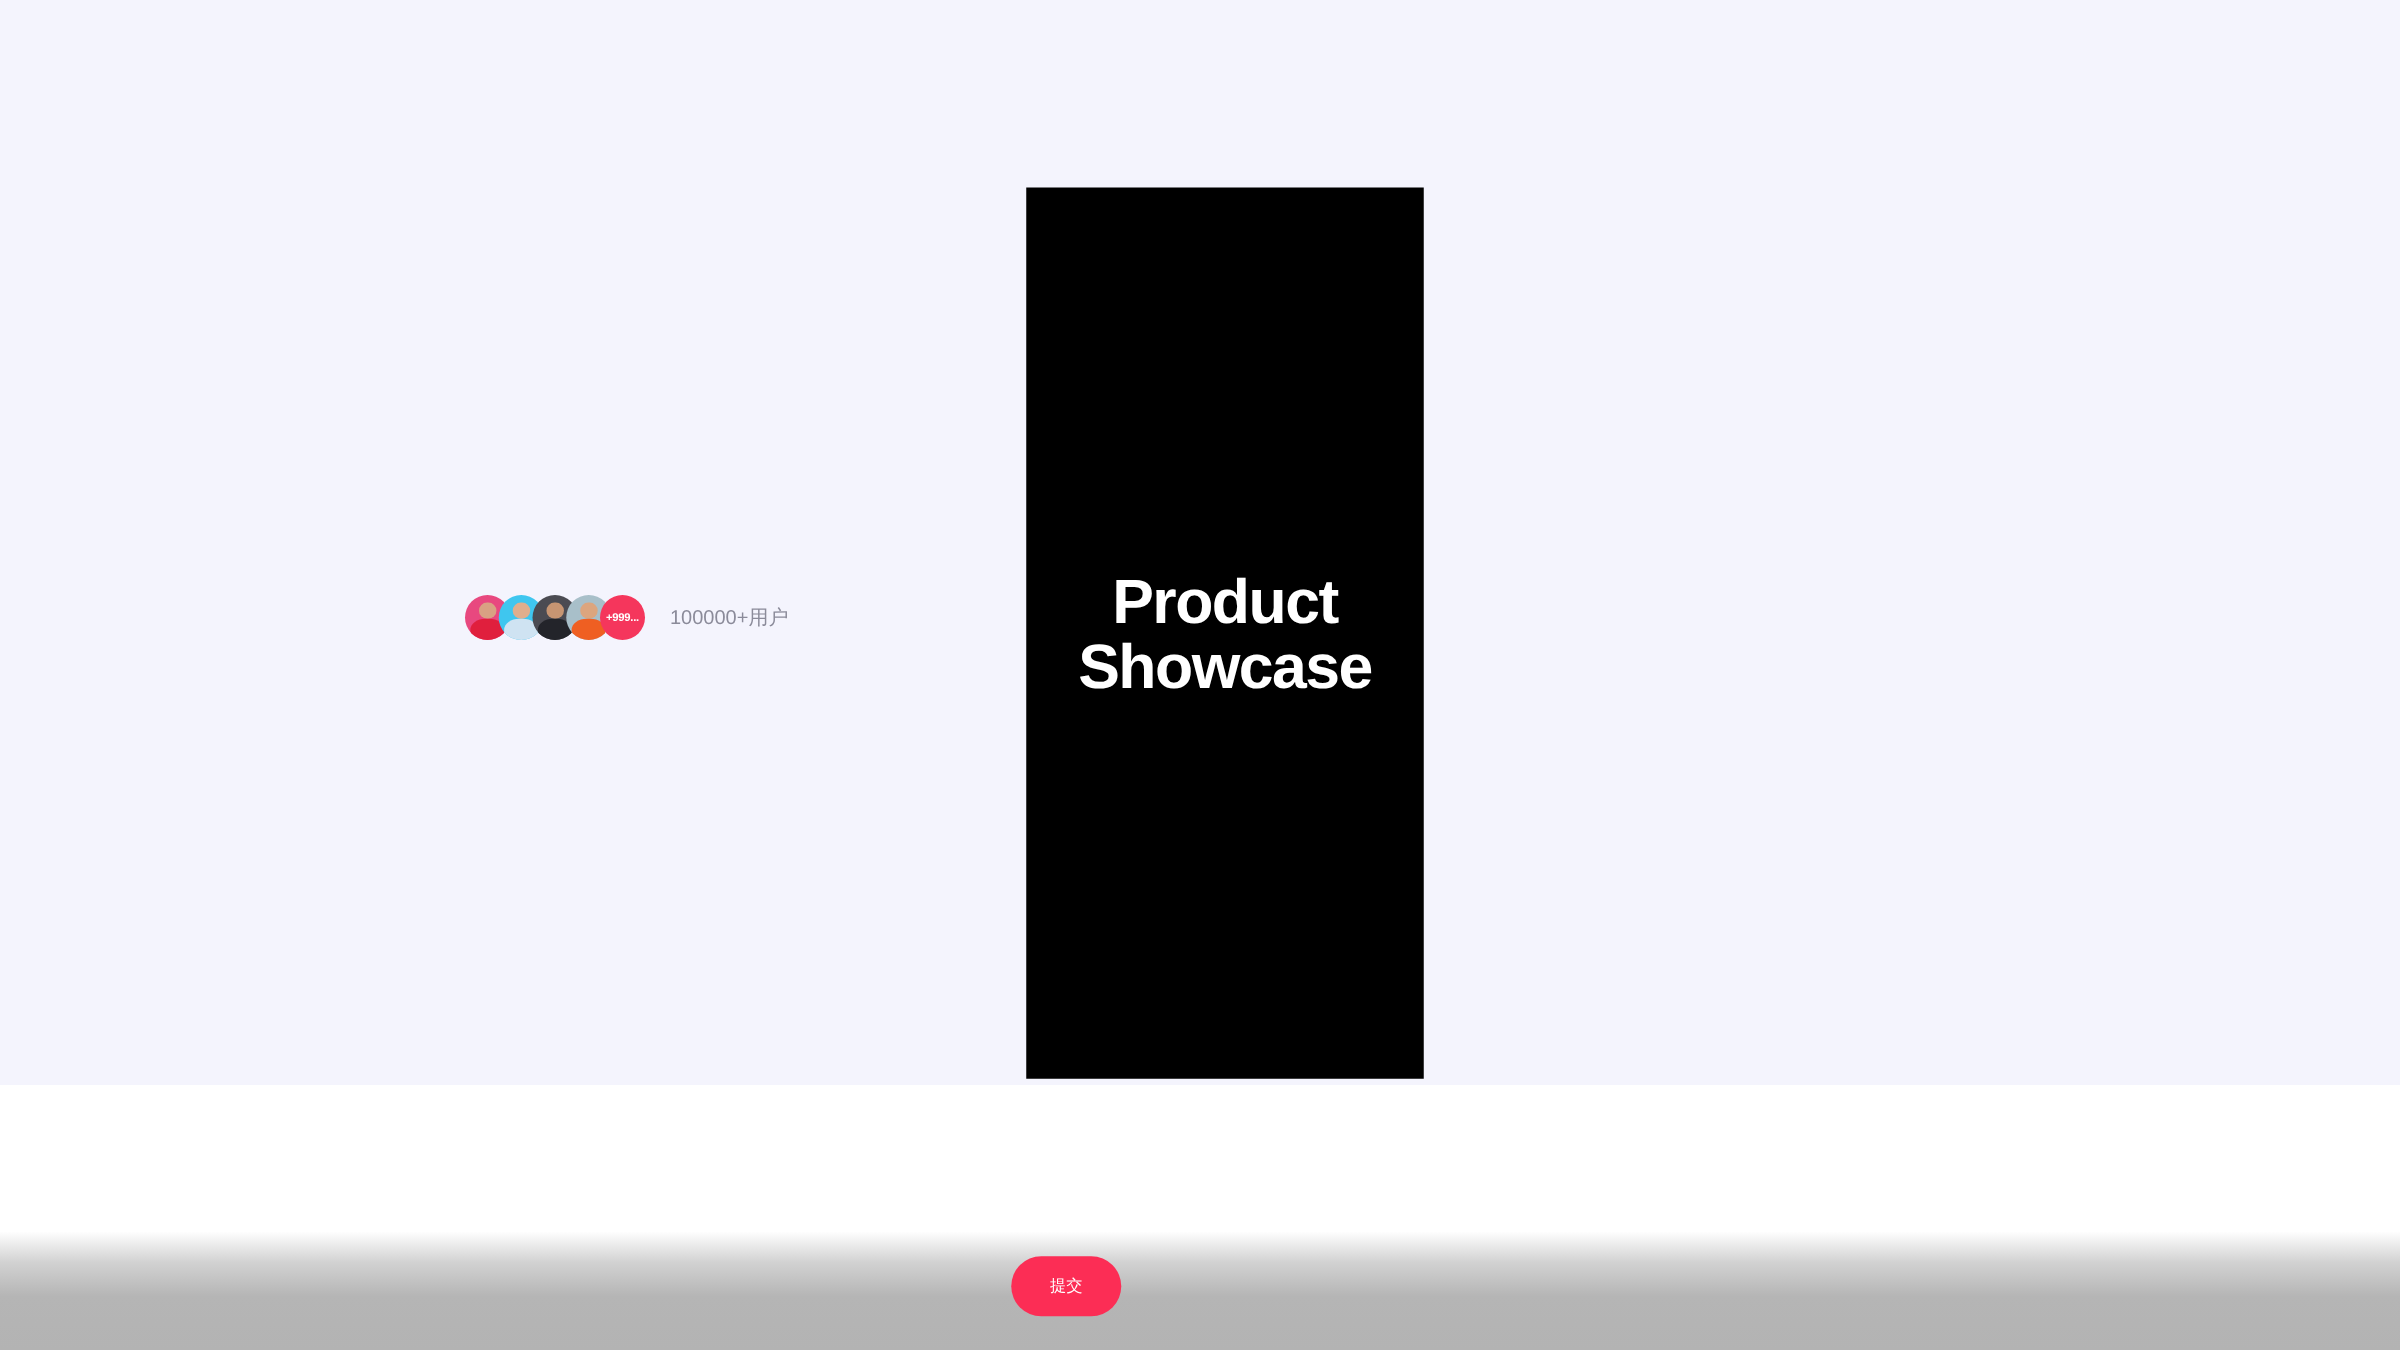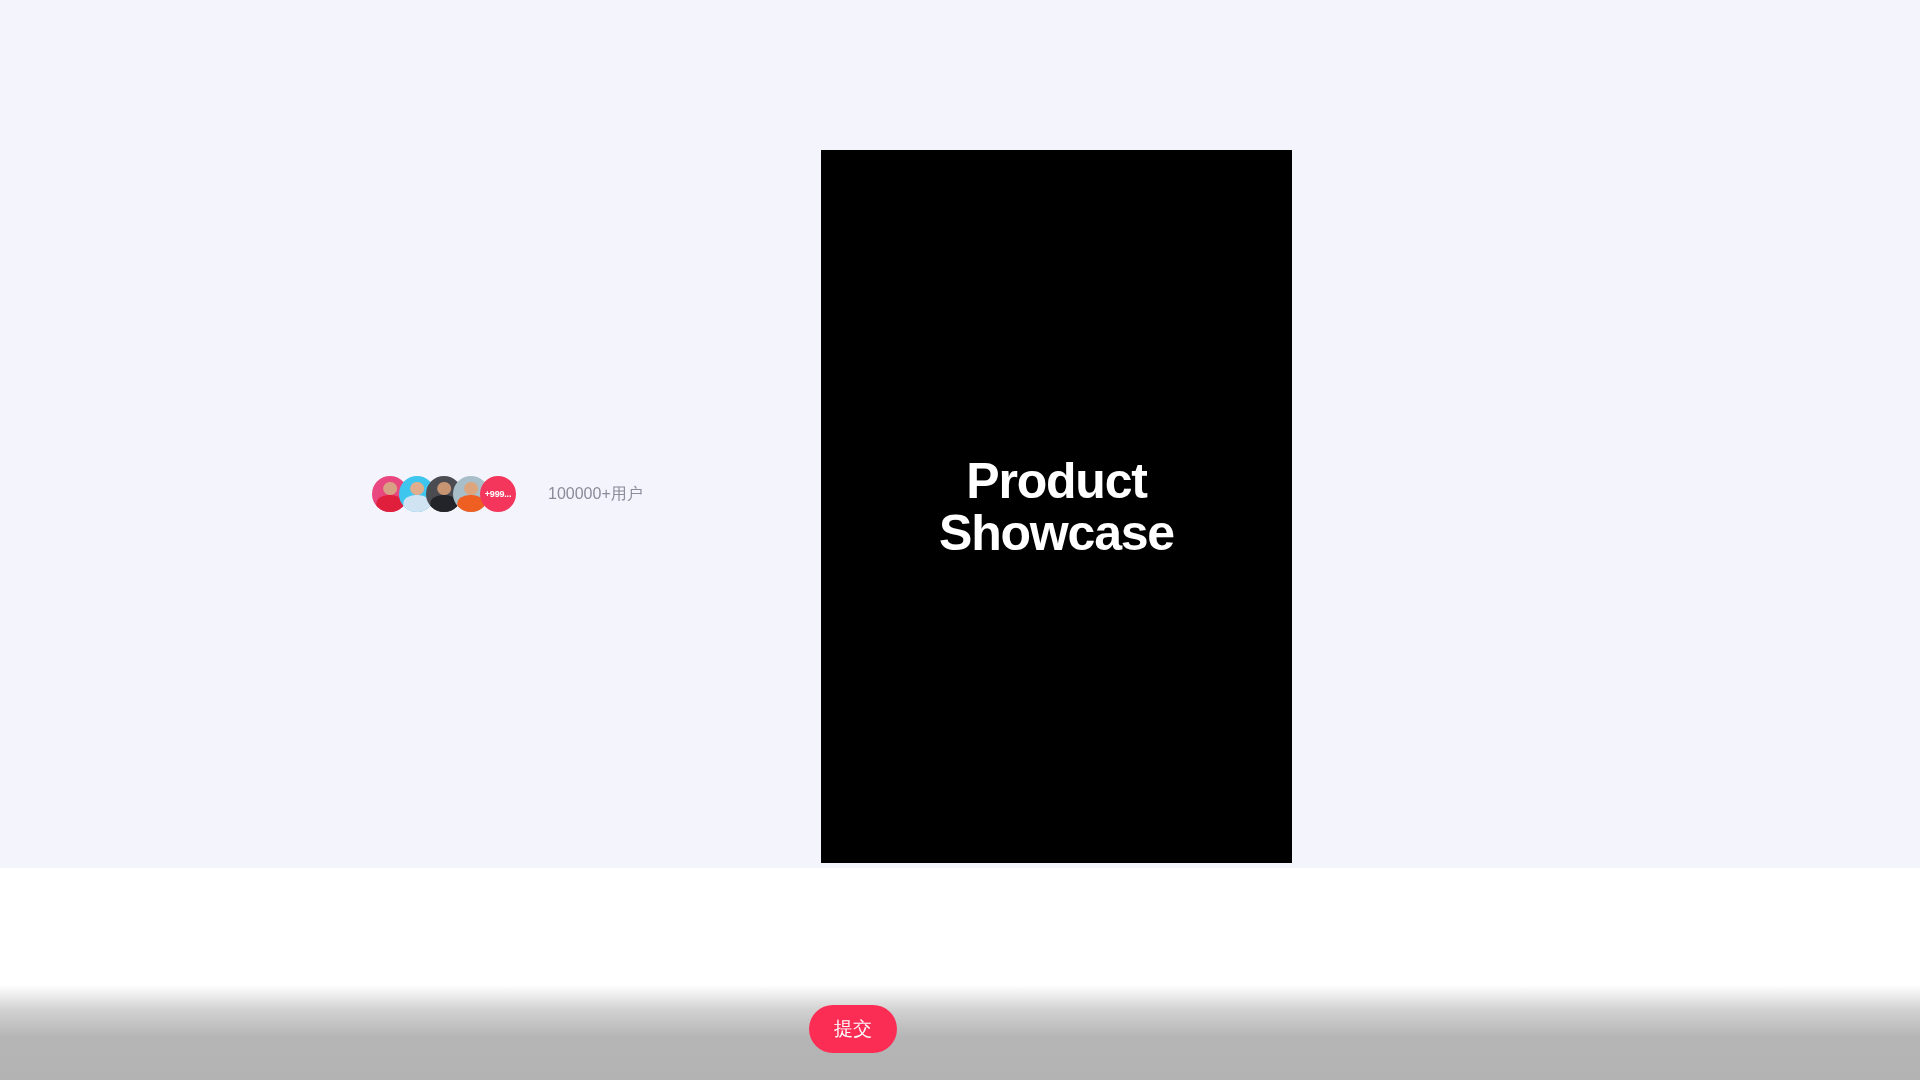--- a/index.html
+++ b/index.html
@@ -92,32 +92,32 @@
     align-items: center;
     justify-content: center;
     position: relative;
     z-index: 5;
     flex: none;
     white-space: nowrap;
     overflow: hidden;
   }
 
   #user-count-label {
-    margin-left: 32px;
+    margin-left: 20px;
     font-size: 16px;
     color: #8b8b9a;
     white-space: nowrap;
   }
 
   
   #product-card {
     position: absolute;
     left: 821px;
     top: 150px;
-    width: 471px;
+    width: 318px;
     height: 713px;
     background: #000000;
     display: flex;
     align-items: center;
     justify-content: center;
   }
   #product-card-title {
     color: #ffffff;
     font-size: 50px;
     line-height: 1.04;
@@ -174,21 +174,21 @@
   }
   #submit-button {
     margin-left: 24px;
     width: 88px;
     height: 48px;
     border: none;
     border-radius: 26px;
     background: #fc2d55;
     color: #ffffff;
     font-family: "Liberation Sans", sans-serif;
-    font-size: 19px;
+    font-size: 13px;
     cursor: pointer;
     padding: 0;
   }
 </style>
 </head>
 <body>
 
 <div id="hero-section">
 
   <div id="social-proof">

